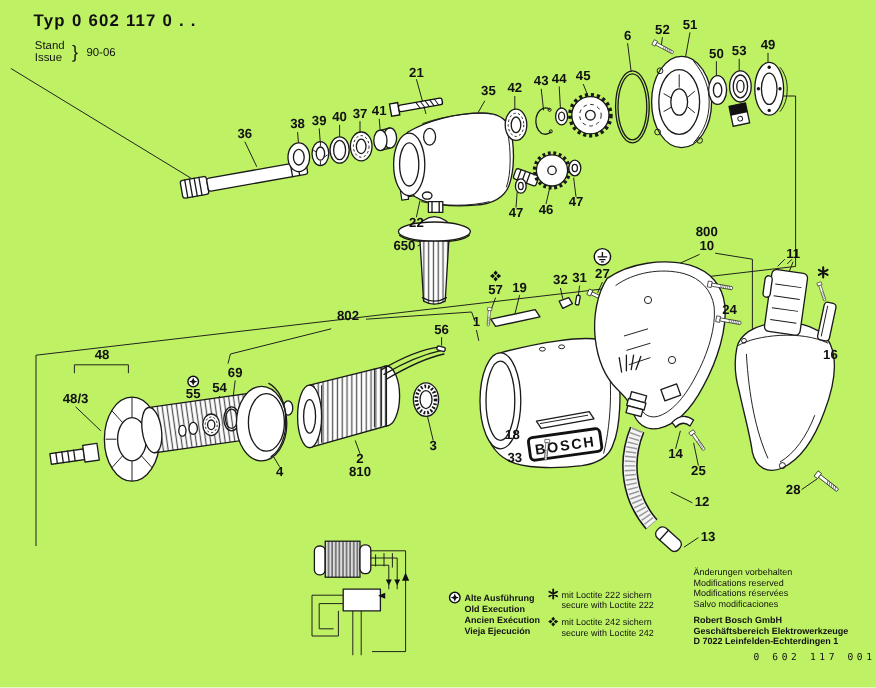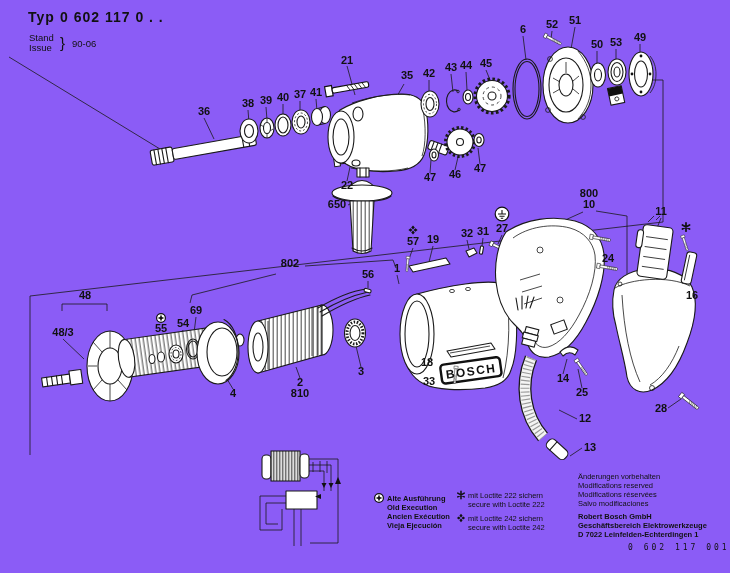--- a/index.html
+++ b/index.html
@@ -1,16 +1,16 @@
 <!DOCTYPE html>
 <html><head>
 <meta charset="utf-8">
 <style>
   html,body{margin:0;padding:0;background:#fff}
-  .page{position:relative;width:730px;height:573px;background:#8b5cf6;overflow:hidden}
+  .page{position:relative;width:730px;height:573px;background:#bef264;overflow:hidden}
   svg{display:block}
   .ln{fill:none;stroke:#1a1a1a;stroke-width:1.1;stroke-linecap:round;stroke-linejoin:round}
   .fw{fill:#fff;stroke:#1a1a1a;stroke-width:1.1;stroke-linejoin:round}
   .thin{fill:none;stroke:#1a1a1a;stroke-width:0.8}
   .plabel{font:bold 11px "Liberation Sans",sans-serif;fill:#111}
   .h-typ{font:bold 14px "Liberation Sans",sans-serif;fill:#111;letter-spacing:1px}
   .h-small{font:9.5px "Liberation Sans",sans-serif;fill:#111}
   .h-brace{font:15px "Liberation Sans",sans-serif;fill:#111}
   .leg-b{font:bold 7.5px "Liberation Sans",sans-serif;fill:#111}
   .leg-r{font:7.5px "Liberation Sans",sans-serif;fill:#111}

